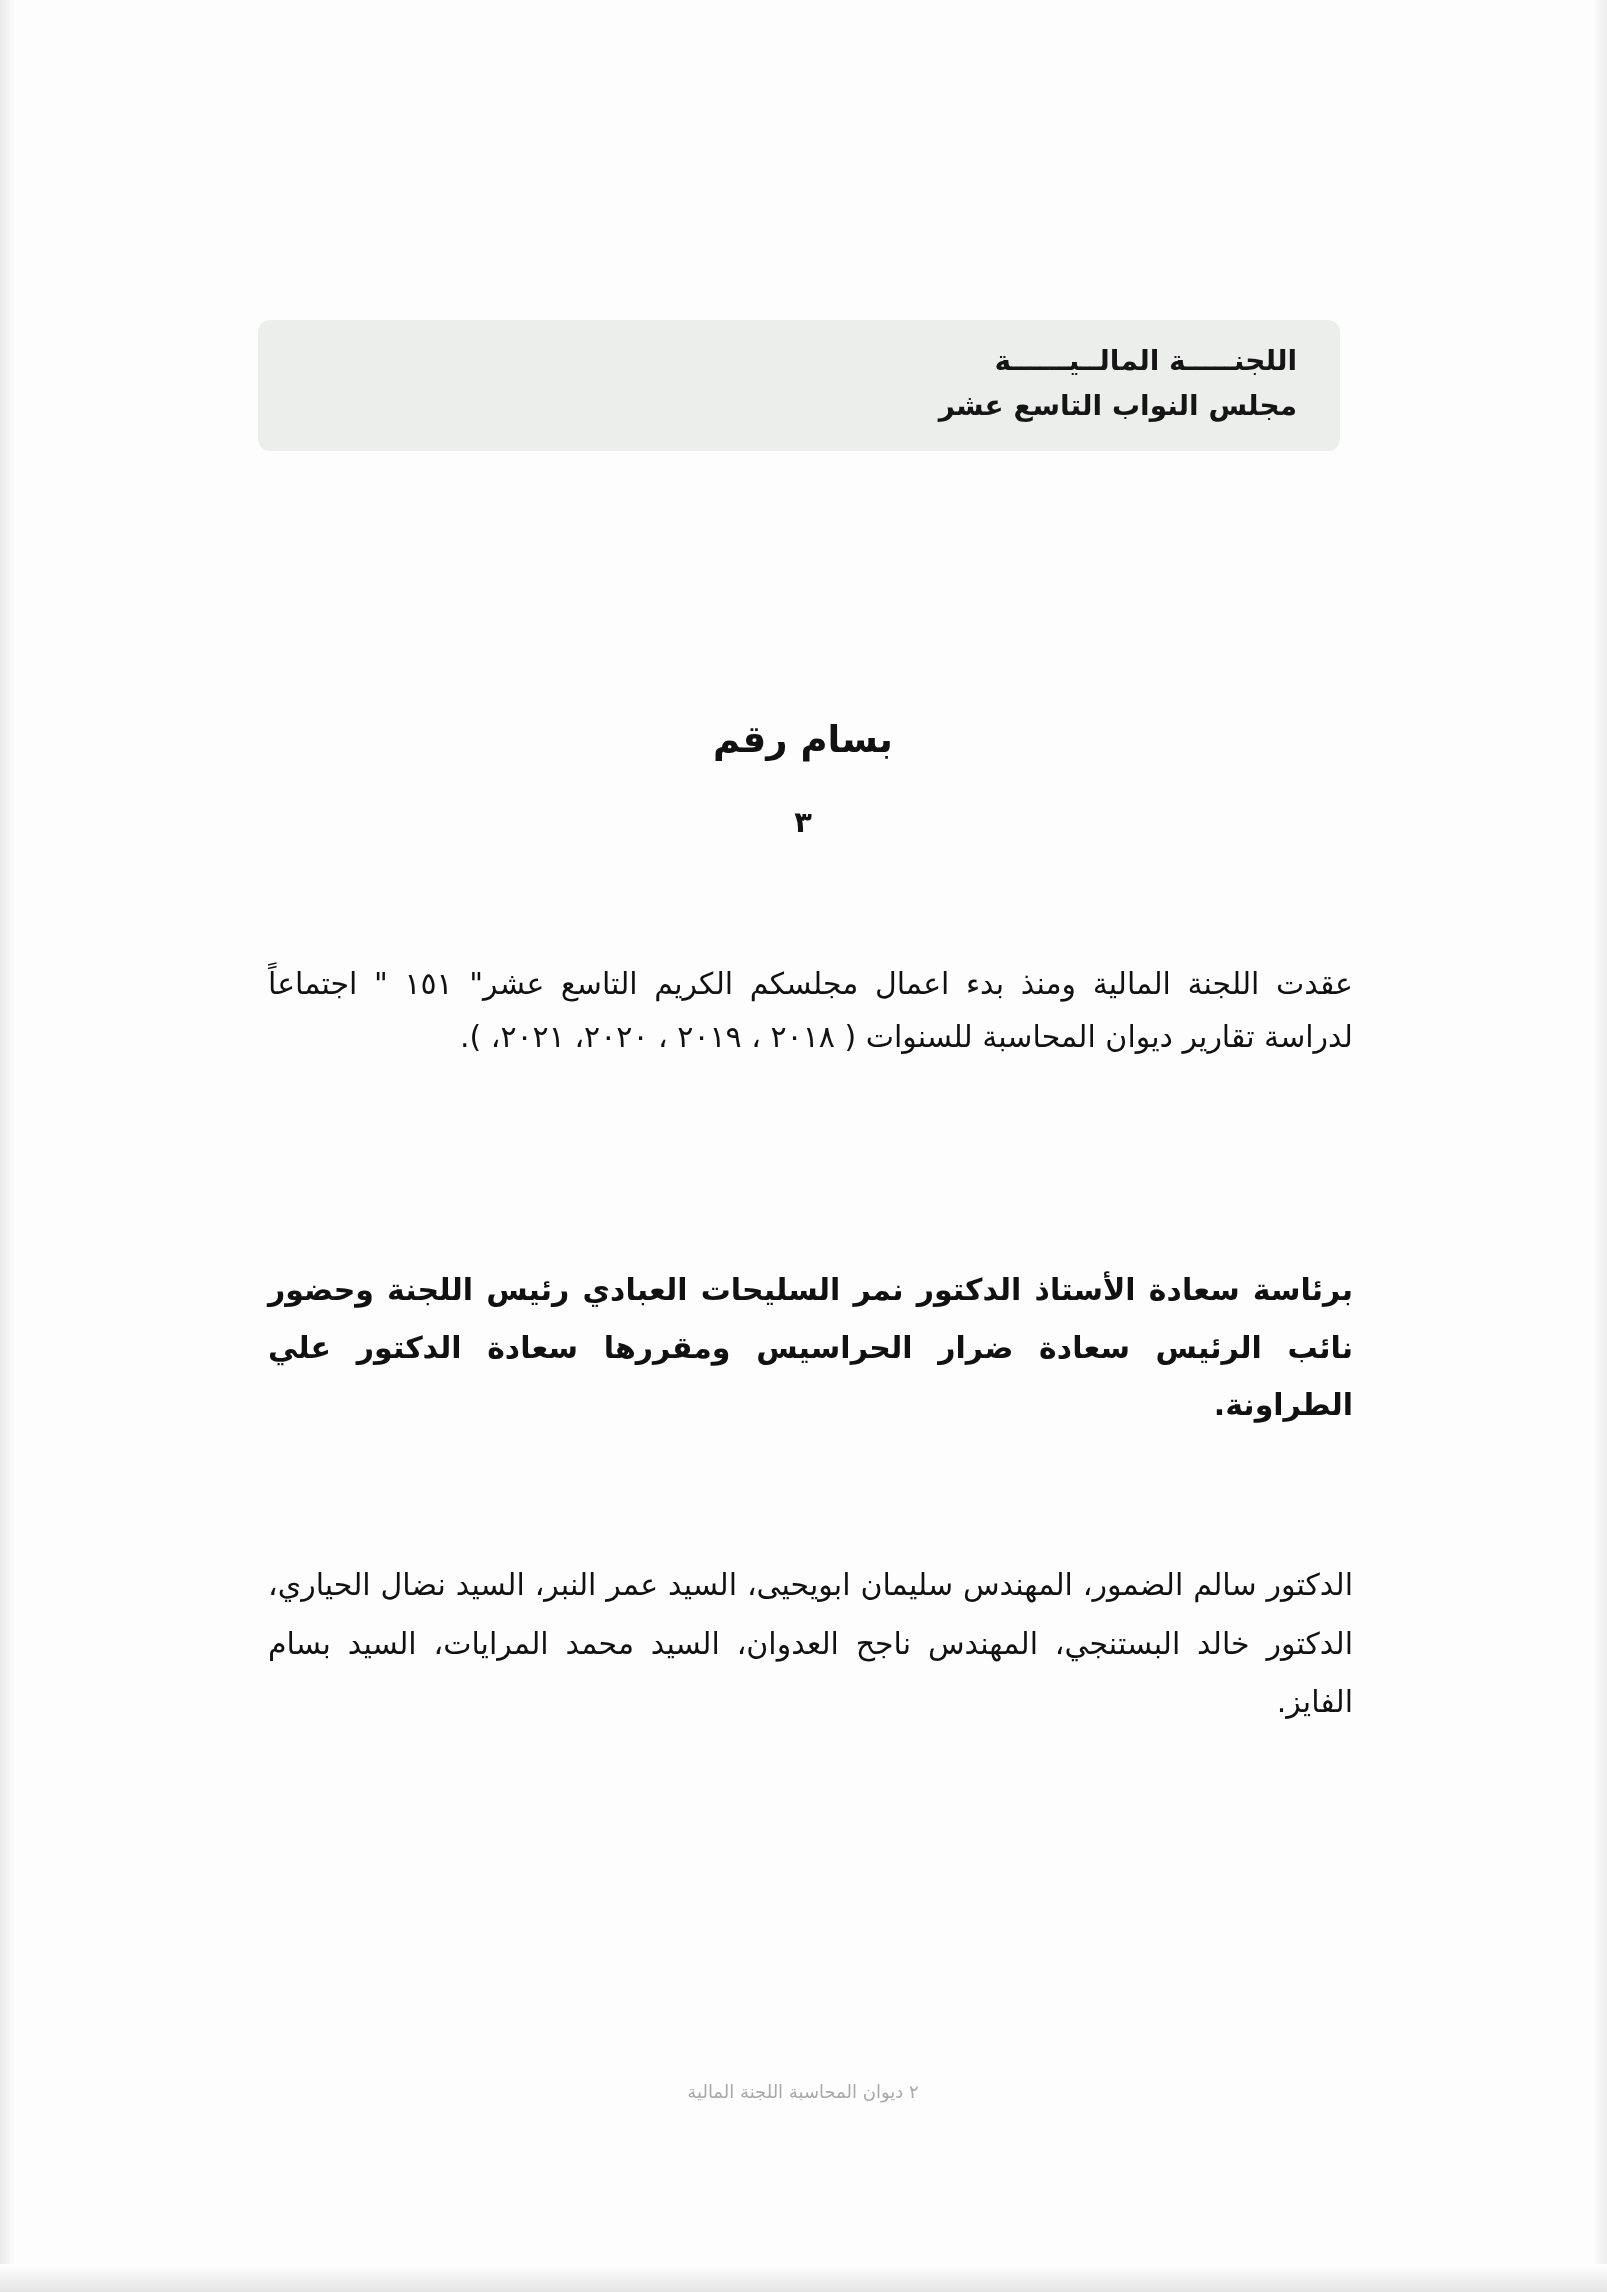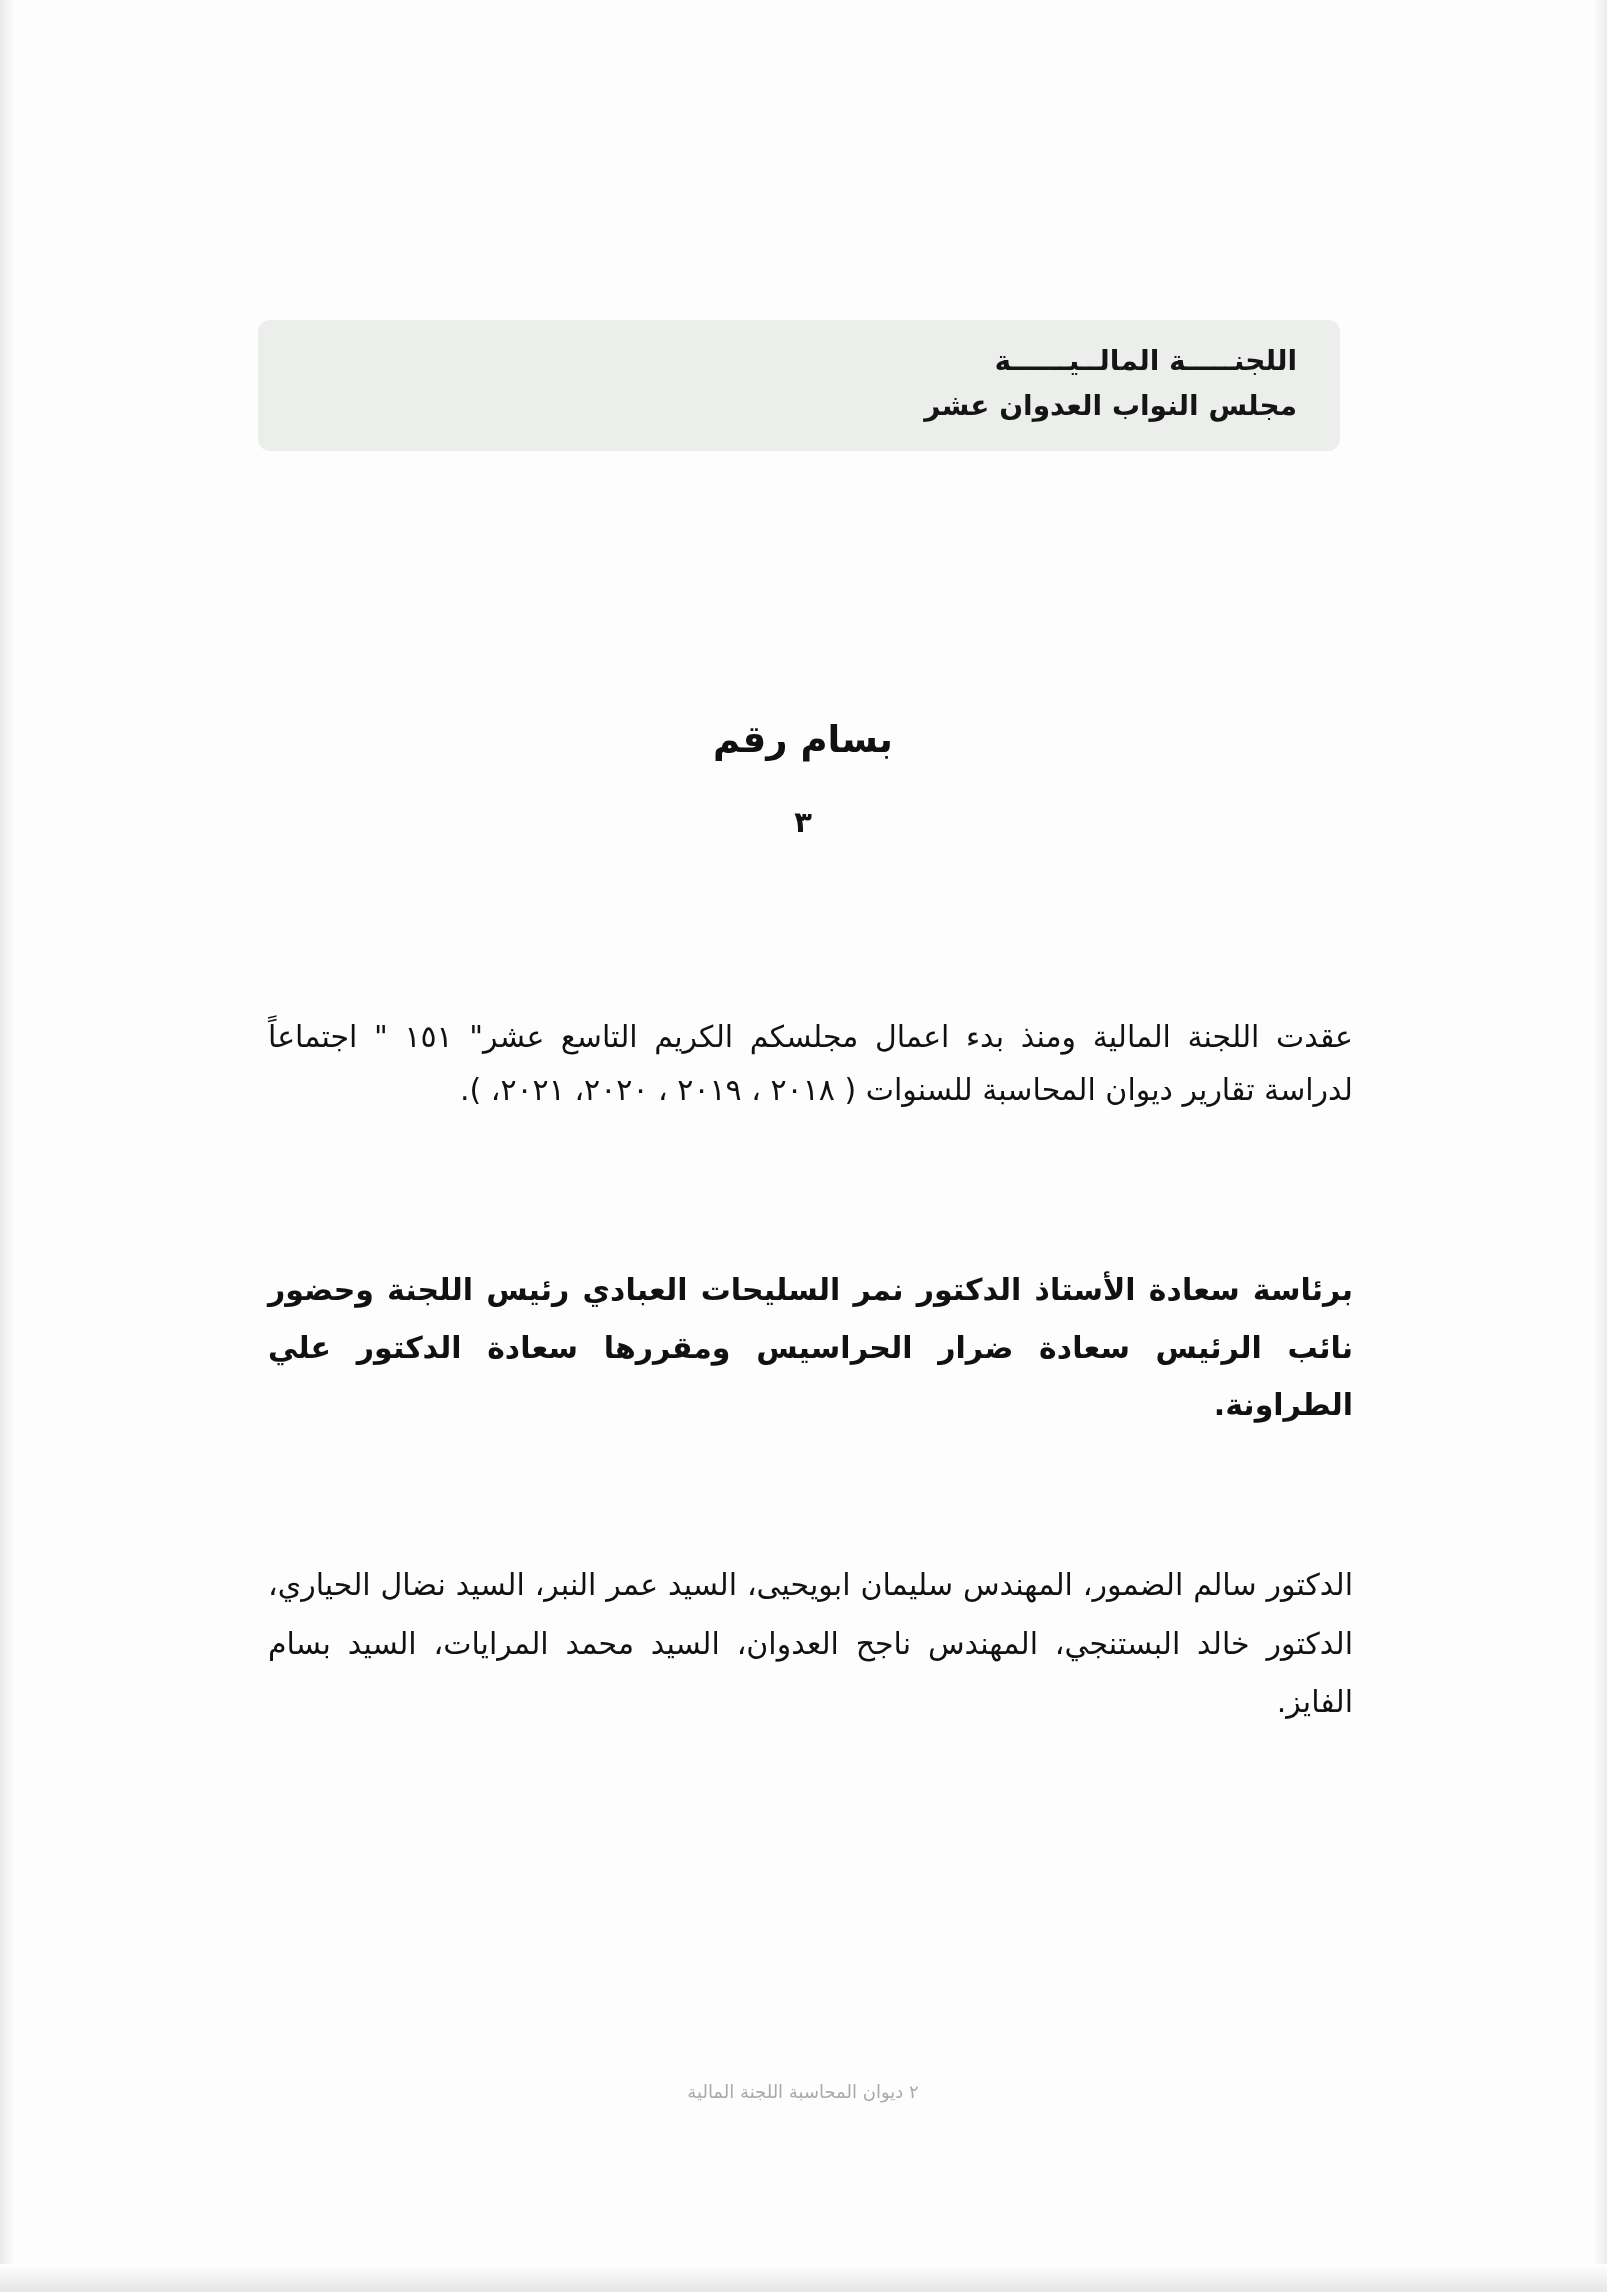--- a/index.html
+++ b/index.html
@@ -83,21 +83,21 @@
   }
 
   .para {
     position: absolute;
     text-align: justify;
     text-align-last: center;
     direction: rtl;
   }
 
   .para-intro {
-    top: 1011px;
+    top: 958px;
     right: 254px;
     width: 1085px;
     font-size: 30px;
     line-height: 1.75;
     color: #111;
     text-align: justify;
     text-align-last: right;
   }
 
   .para-presidency {
@@ -151,21 +151,21 @@
 <body>
 
 <div class="page">
 
   <div class="scan-edge-left"></div>
   <div class="scan-edge-right"></div>
   <div class="scan-edge-bottom"></div>
 
   <div class="header-block">
     <div class="header-line">اللجنـــــة المالــيــــــة</div>
-    <div class="header-line">مجلس النواب العدوان عشر</div>
+    <div class="header-line">مجلس النواب التاسع عشر</div>
   </div>
 
   <div class="decision-title">بسام رقم</div>
   <div class="decision-number">٣</div>
 
   <div class="para para-intro">عقدت اللجنة المالية ومنذ بدء اعمال مجلسكم الكريم التاسع عشر" ١٥١ " اجتماعاً لدراسة تقارير ديوان المحاسبة للسنوات ( ٢٠١٨ ، ٢٠١٩ ، ٢٠٢٠، ٢٠٢١، ).</div>
 
   <div class="para para-presidency">برئاسة سعادة الأستاذ الدكتور نمر السليحات العبادي رئيس اللجنة وحضور نائب الرئيس سعادة ضرار الحراسيس ومقررها سعادة الدكتور علي الطراونة.</div>
 
 

